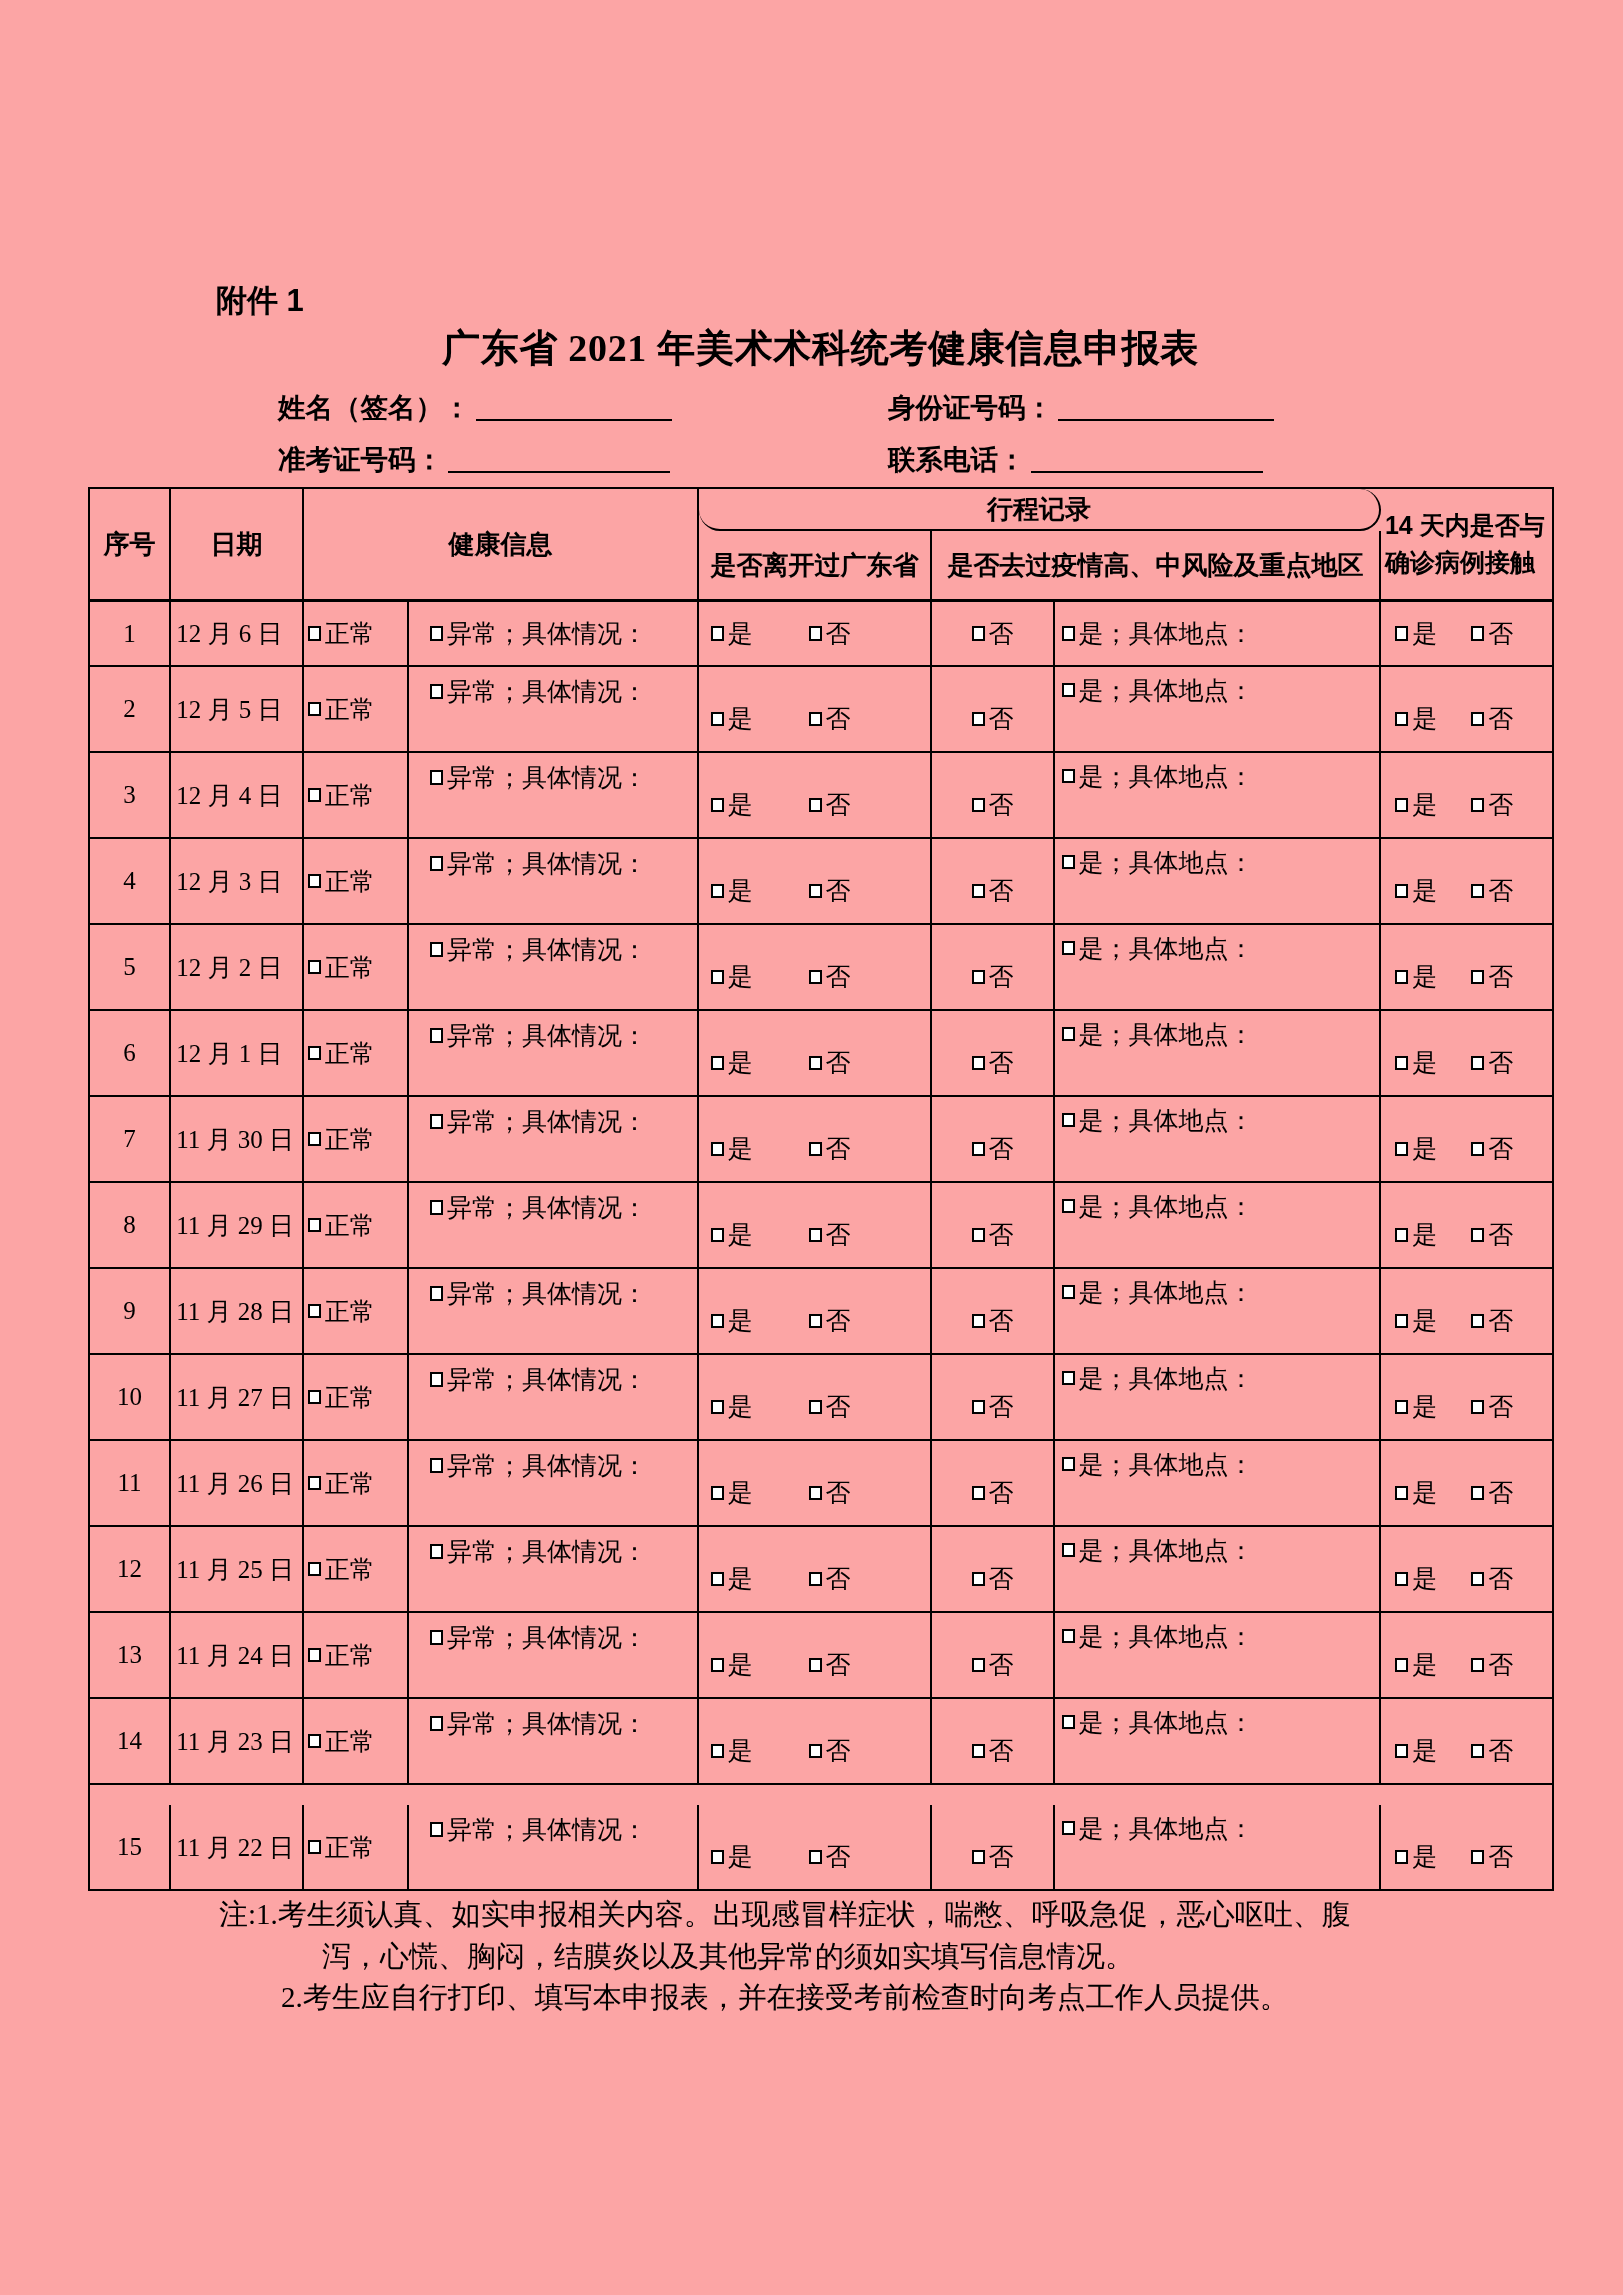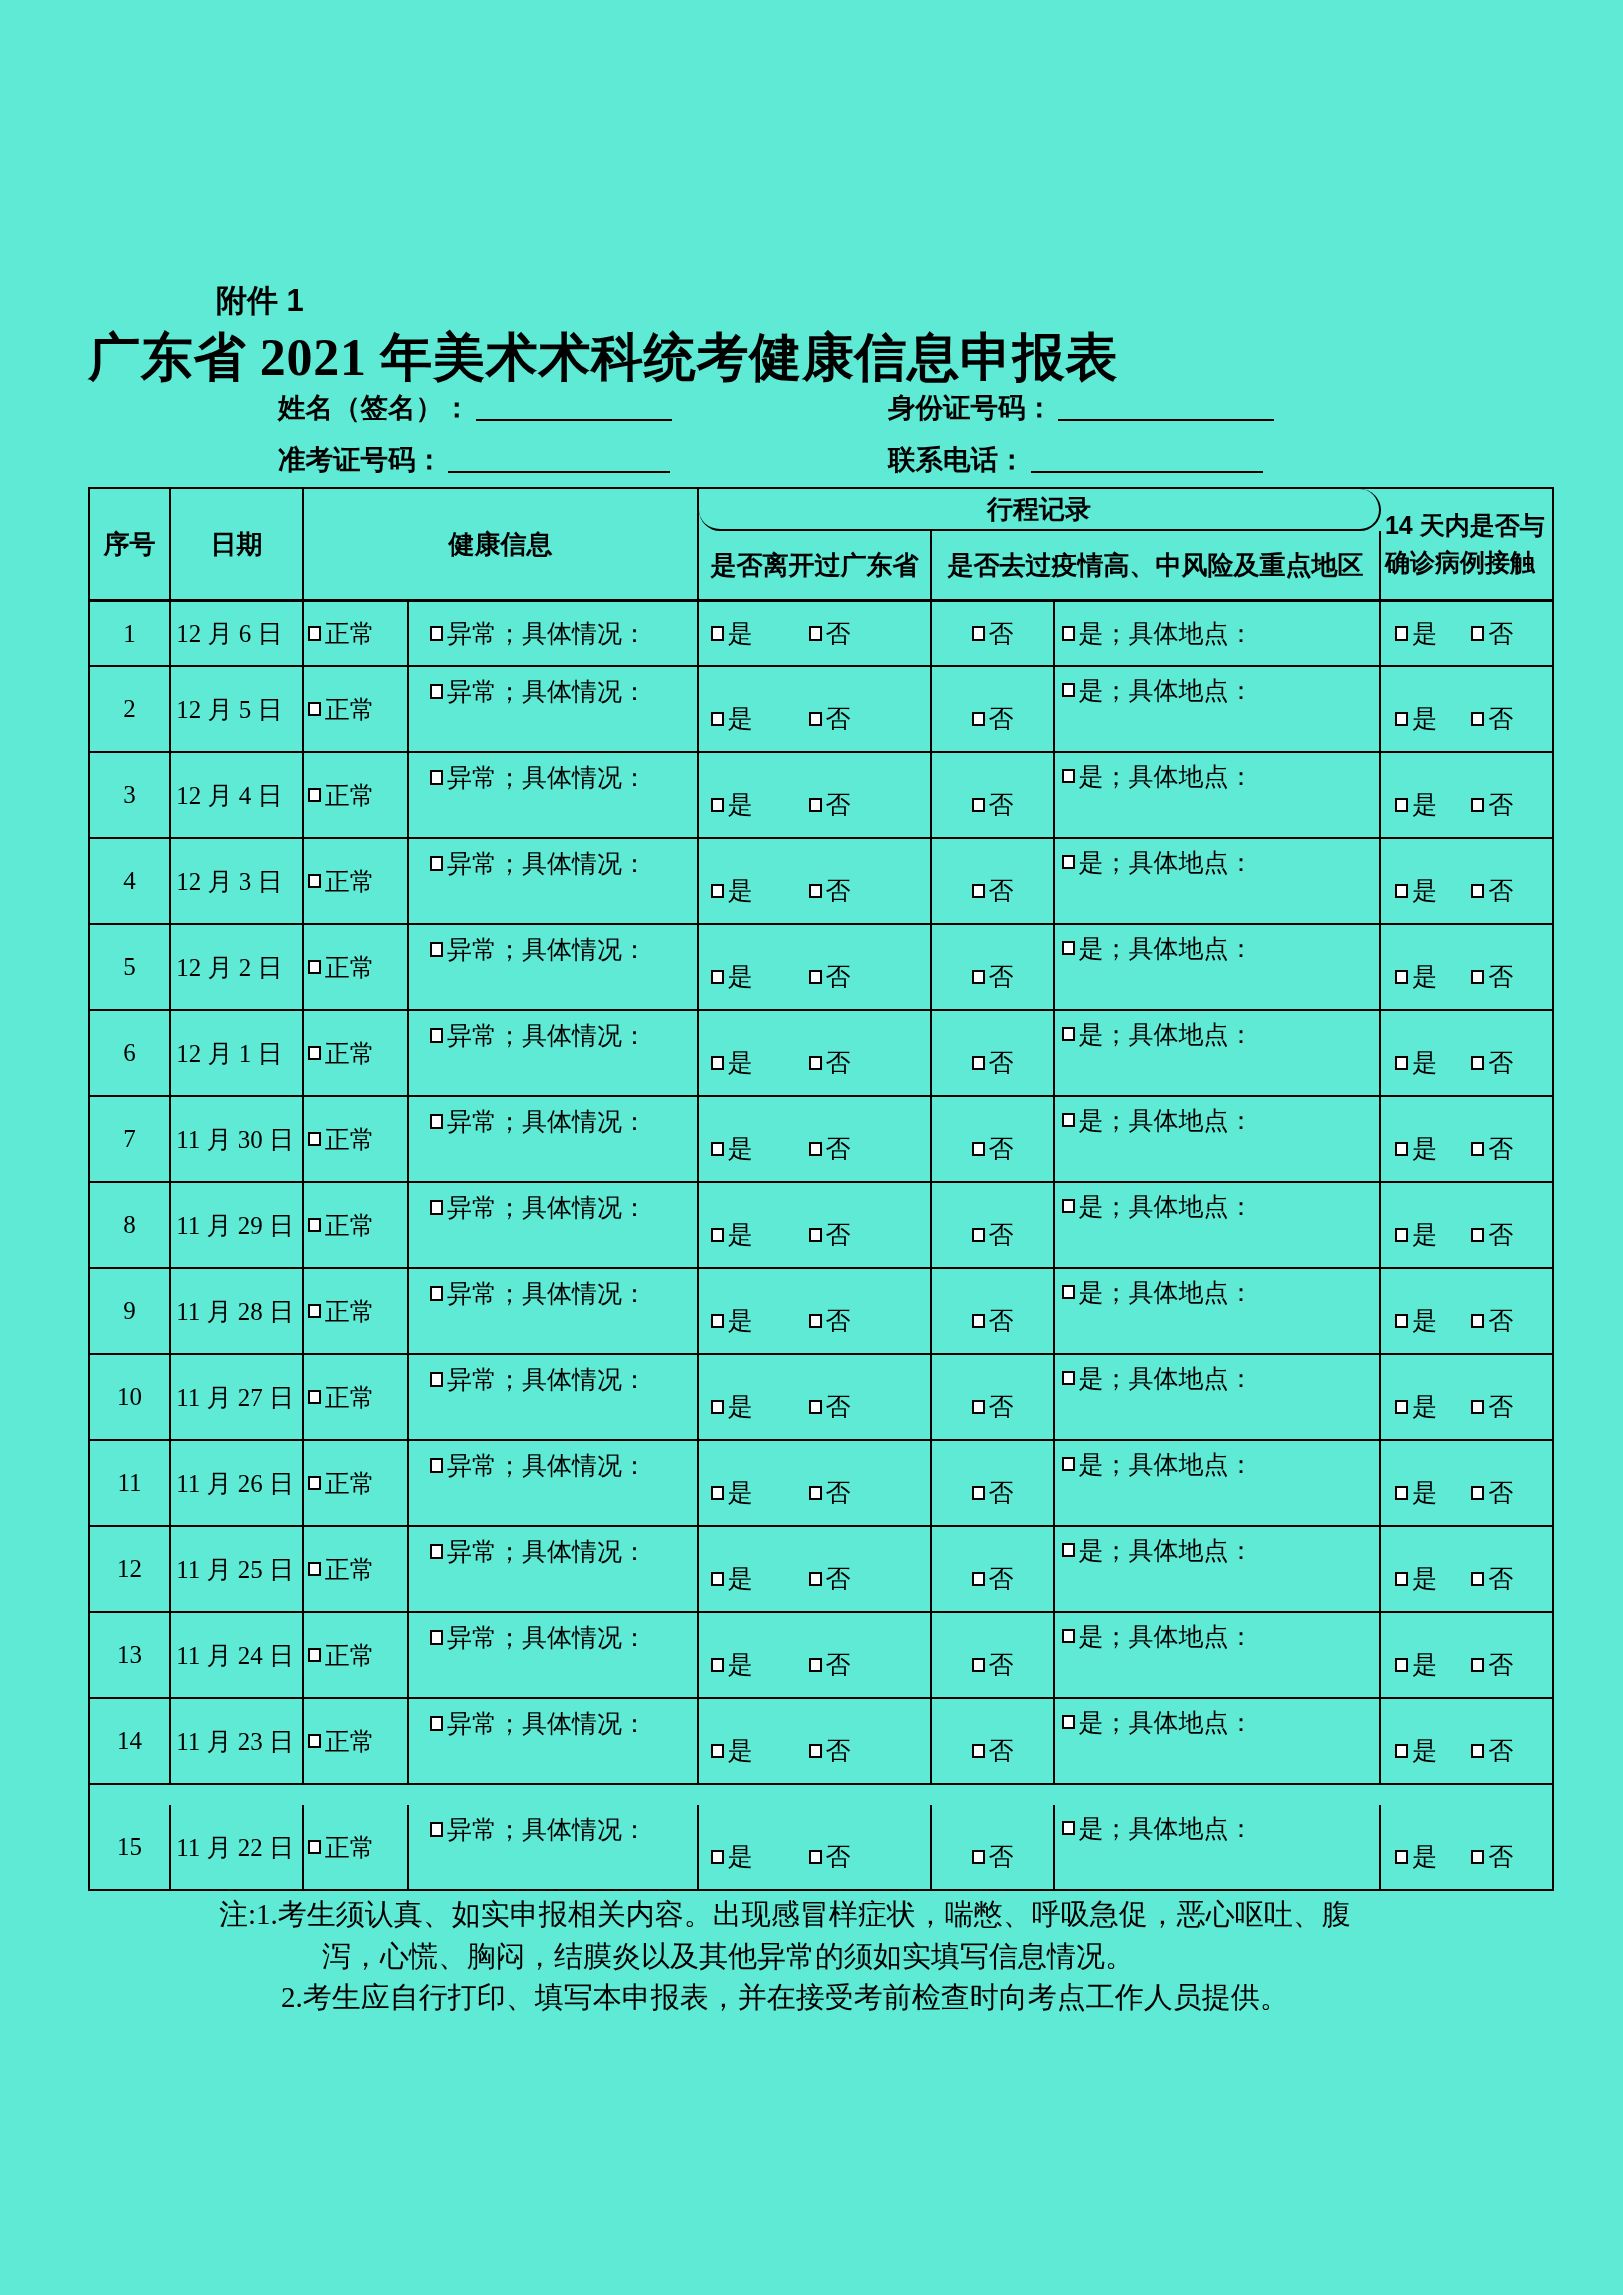--- a/index.html
+++ b/index.html
@@ -1,43 +1,43 @@
 <!DOCTYPE html>
 <html style="font-size:10.5px"><head>
 <meta charset="utf-8">
 <style>
   html, body { margin: 0; padding: 0; background: #ffffff; }
   .page {
     position: relative;
     width: 1623px;
     height: 2295px;
-    background: #5eead4;
+    background: #fca5a5;
     color: #000000;
     font-family: "Liberation Serif", serif;
     overflow: hidden;
   }
 
   
   .attachment {
     position: absolute;
     left: 216px;
     top: 280px;
     font-family: "Liberation Sans", sans-serif;
     font-weight: bold;
     font-size: 31px;
     white-space: nowrap;
   }
   .title {
     position: absolute;
     left: 88px;
     top: 323px;
     width: 1465px;
-    text-align: left;
+    text-align: center;
     font-weight: bold;
-    font-size: 52px;
+    font-size: 38px;
     letter-spacing: 0.7px;
     white-space: nowrap;
   }
   .info-item {
     position: absolute;
     white-space: nowrap;
   }
   .info-label {
     font-family: "Liberation Sans", sans-serif;
     font-weight: bold;

